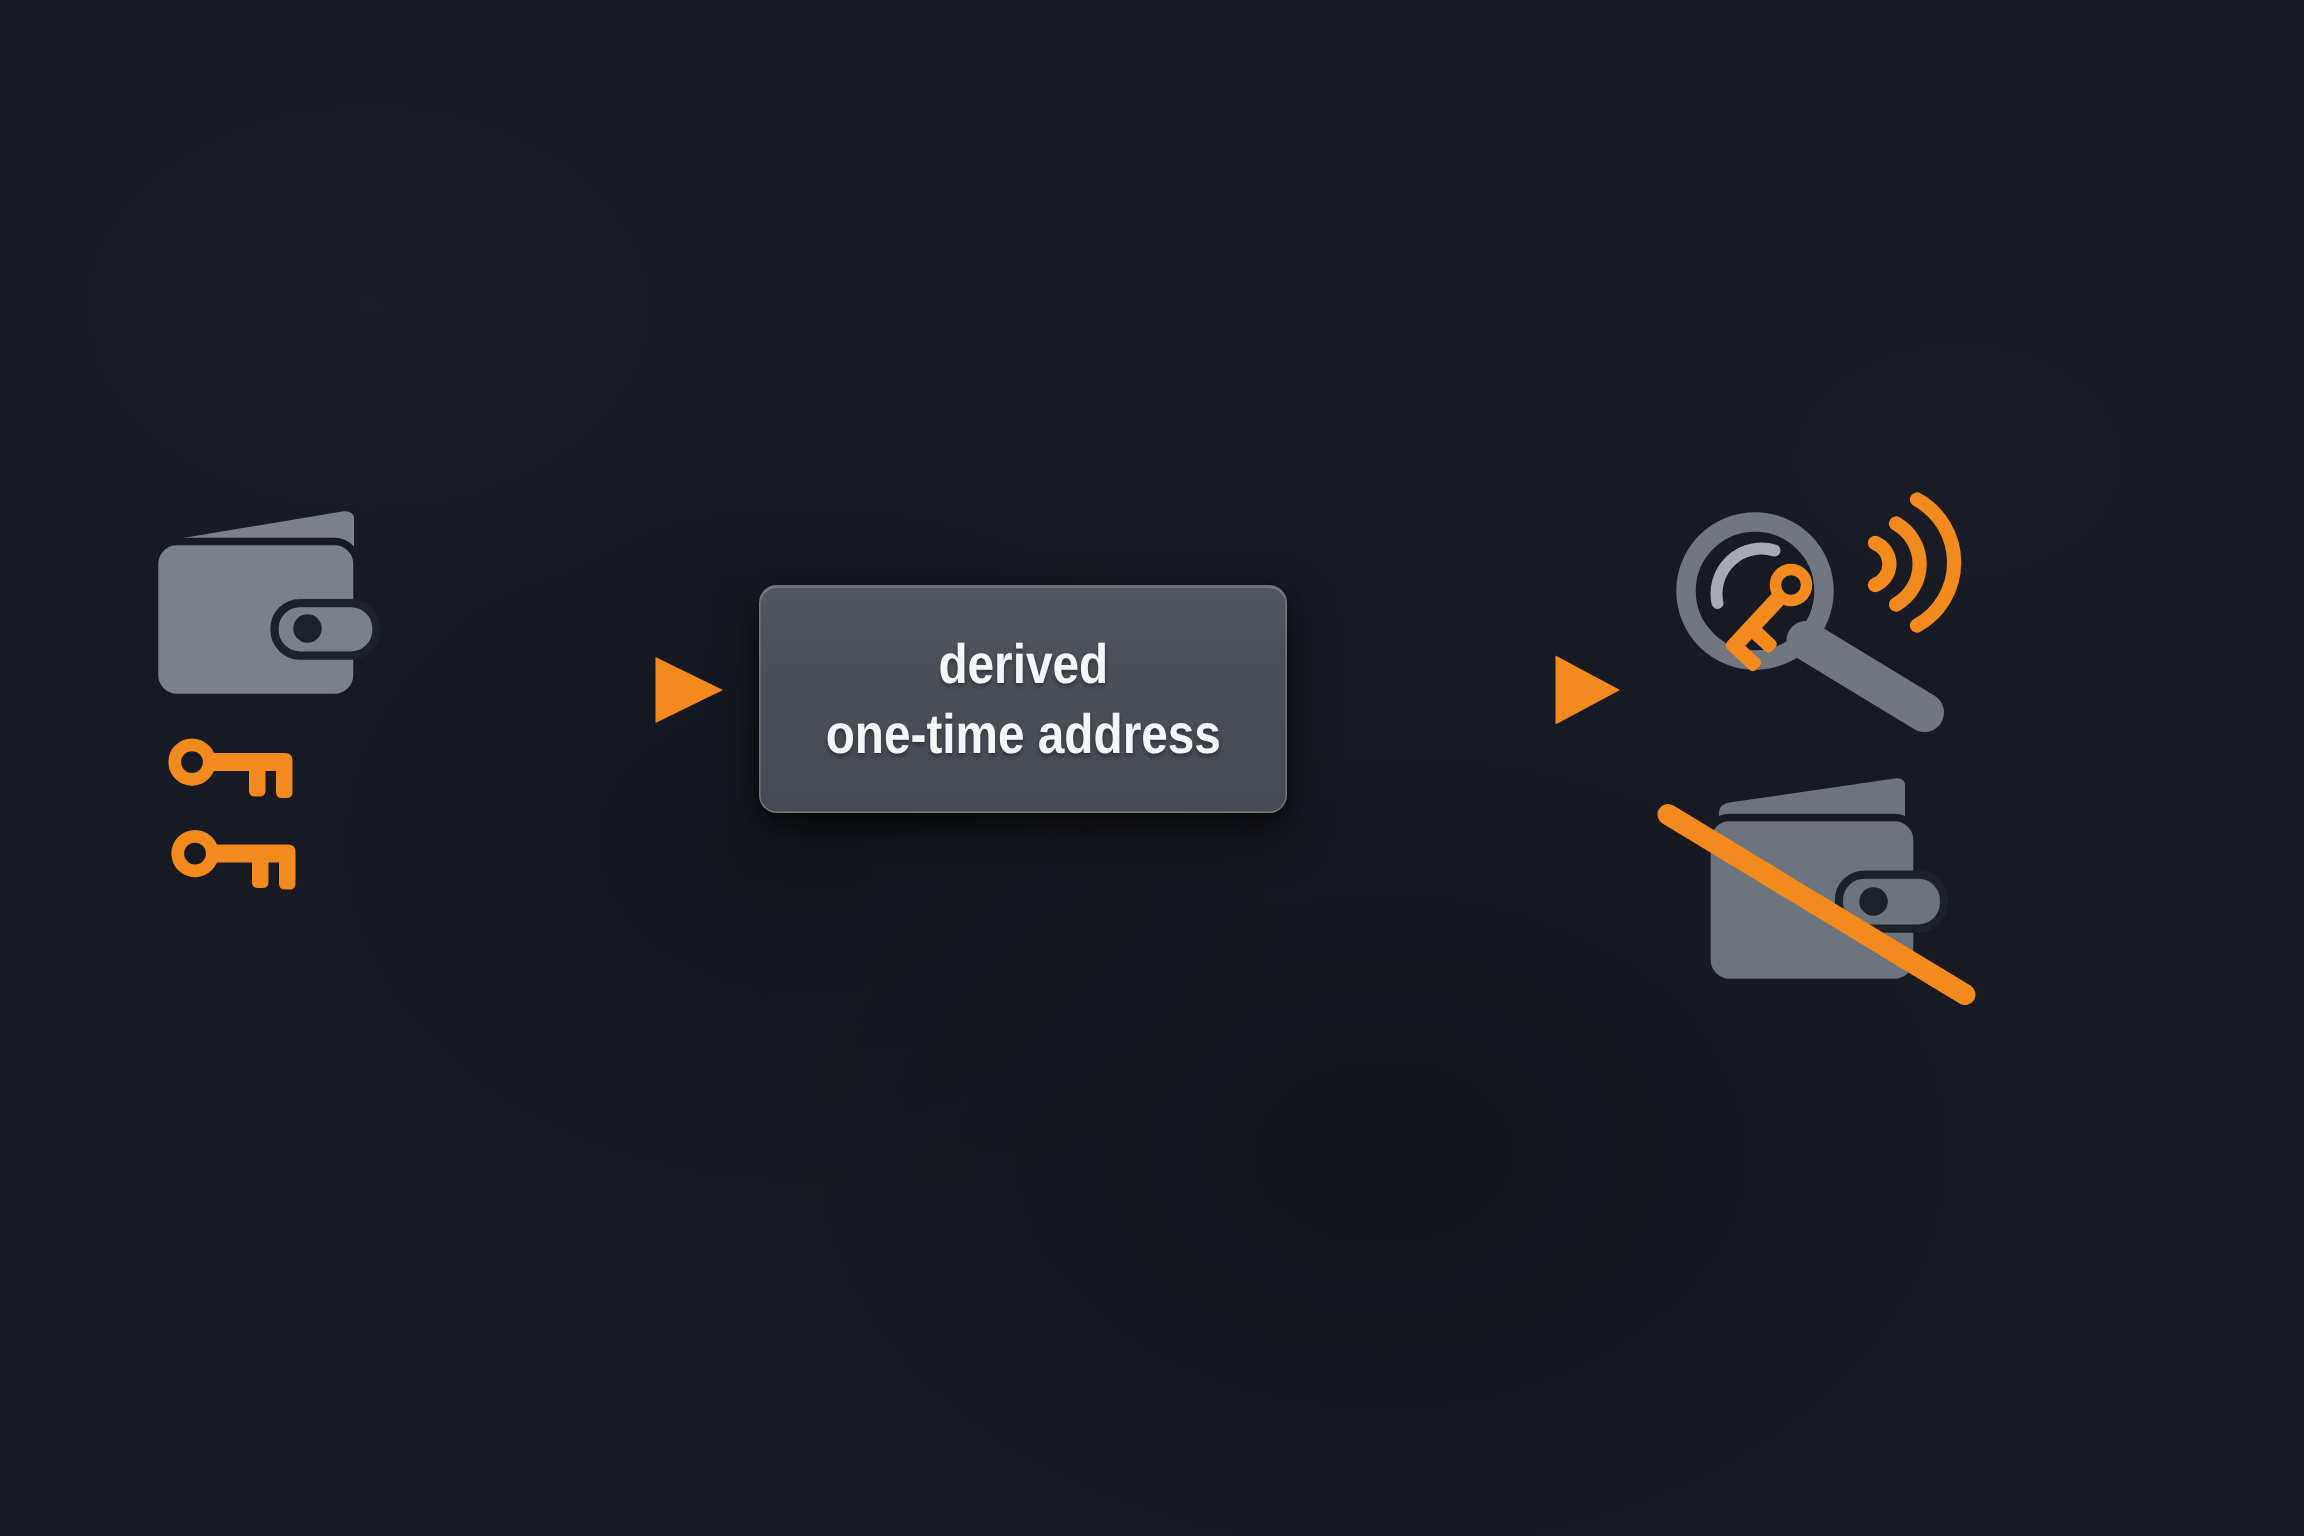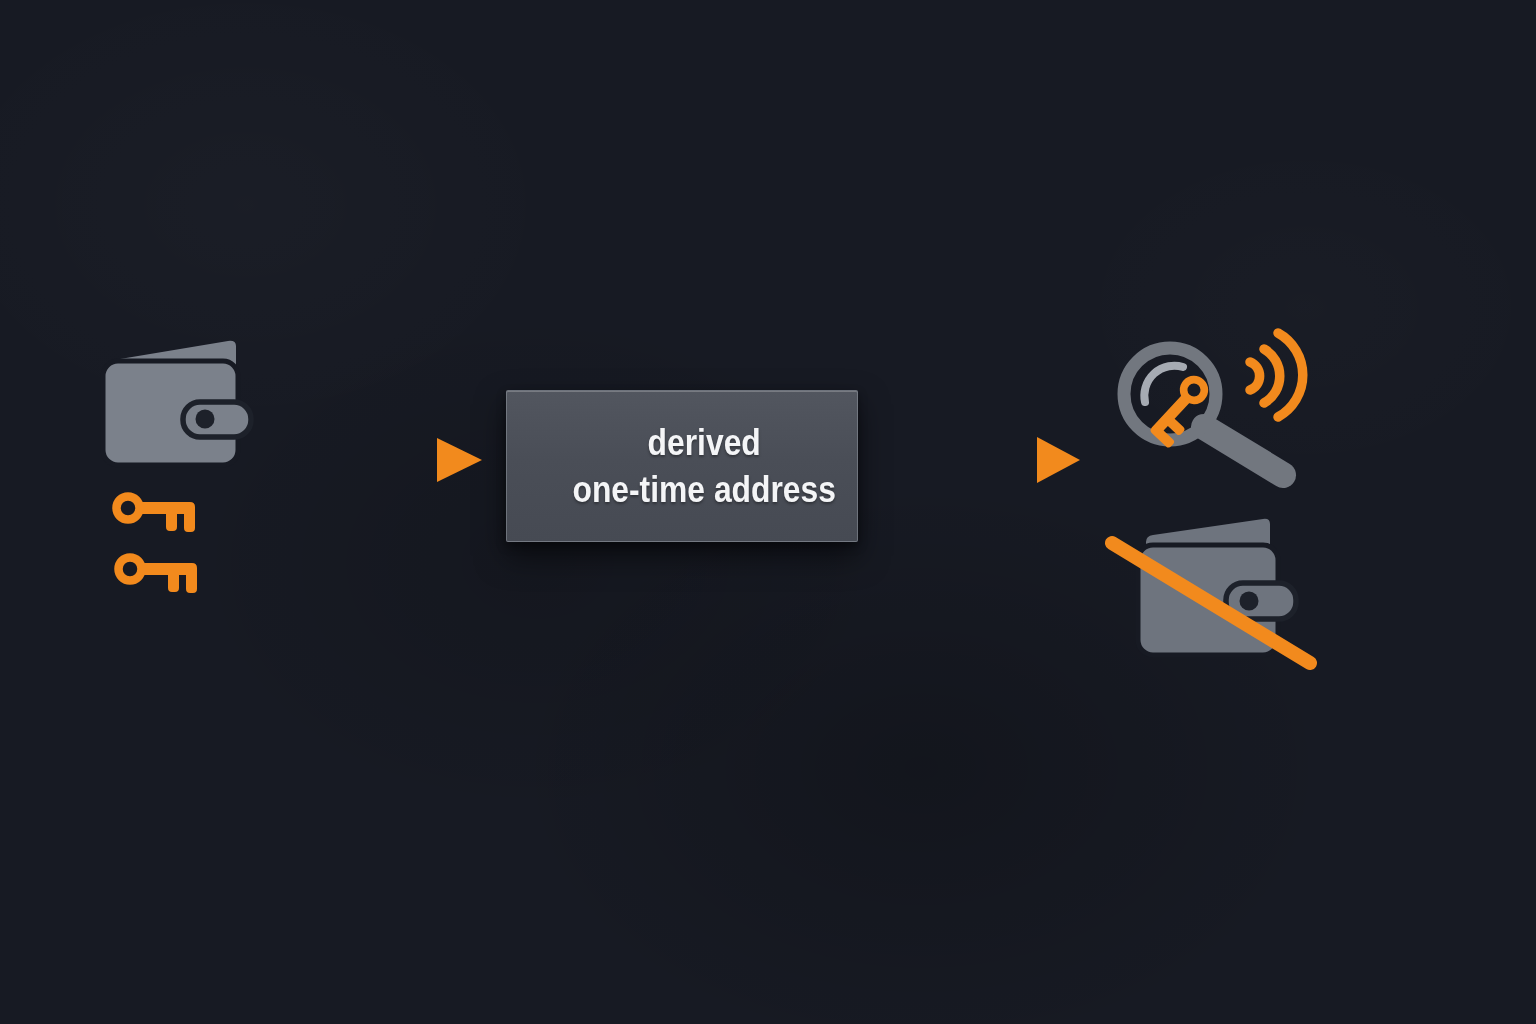--- a/index.html
+++ b/index.html
@@ -18,25 +18,25 @@
       #171a23;
   }
   .abs{position:absolute;}
   svg{display:block;}
 
   
   .address-box{
     left:506px; top:390px; width:350px; height:150px;
     background:linear-gradient(180deg,#52565f 0%,#4a4e57 45%,#464a53 100%);
     border:1px solid rgba(158,164,173,0.45);
-    border-radius:2px;
+    border-radius:12px;
     box-shadow: inset 0 1px 0 rgba(255,255,255,0.22),
                 0 14px 30px rgba(0,0,0,0.5),
                 0 4px 10px rgba(0,0,0,0.35);
-    display:flex;align-items:center;justify-content:flex-end;
+    display:flex;align-items:center;justify-content:center;
   }
   .box-label{
     color:#f4f5f7;
     font-size:37px;font-weight:700;line-height:47px;
     text-align:center;letter-spacing:0px;
     transform:scaleX(0.86);transform-origin:center;
     text-shadow:0 2px 3px rgba(0,0,0,0.35);
     white-space:nowrap;
   }
   .box-label span{display:block;}

